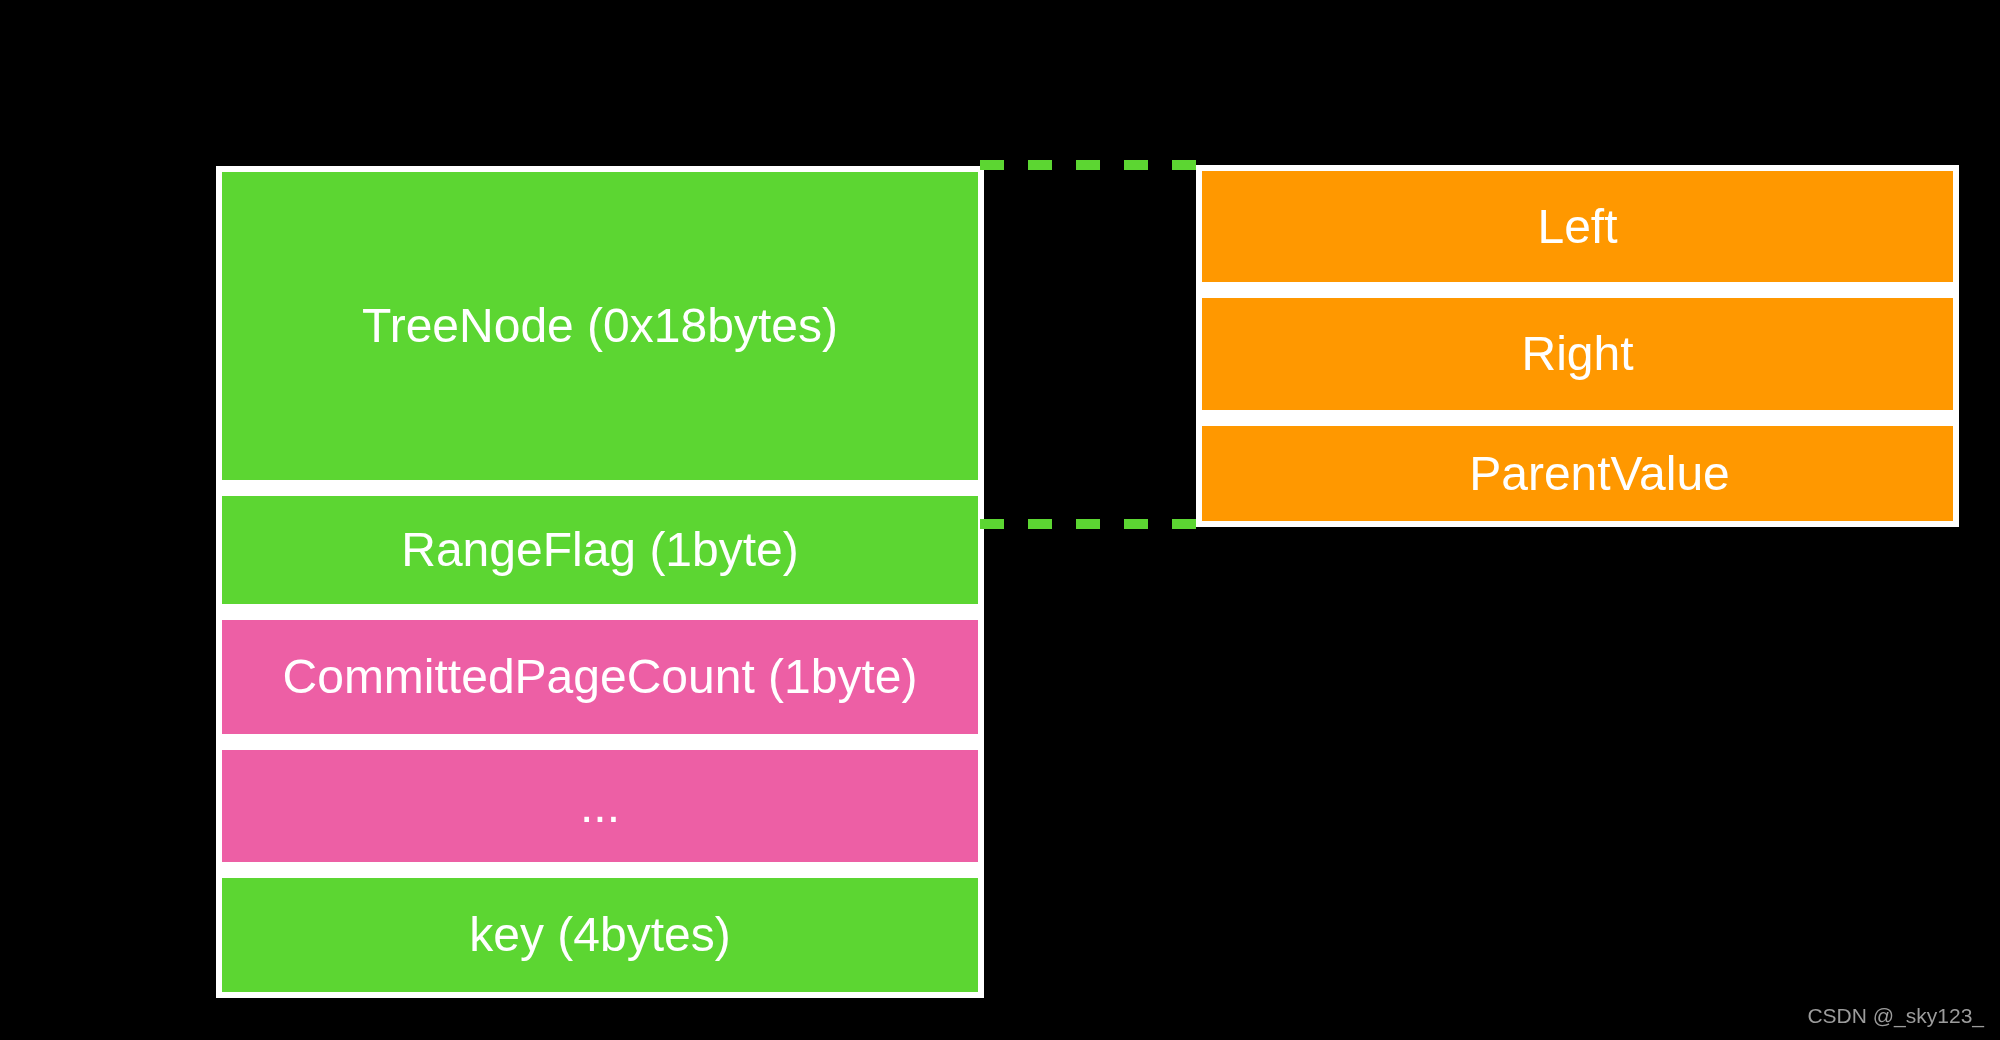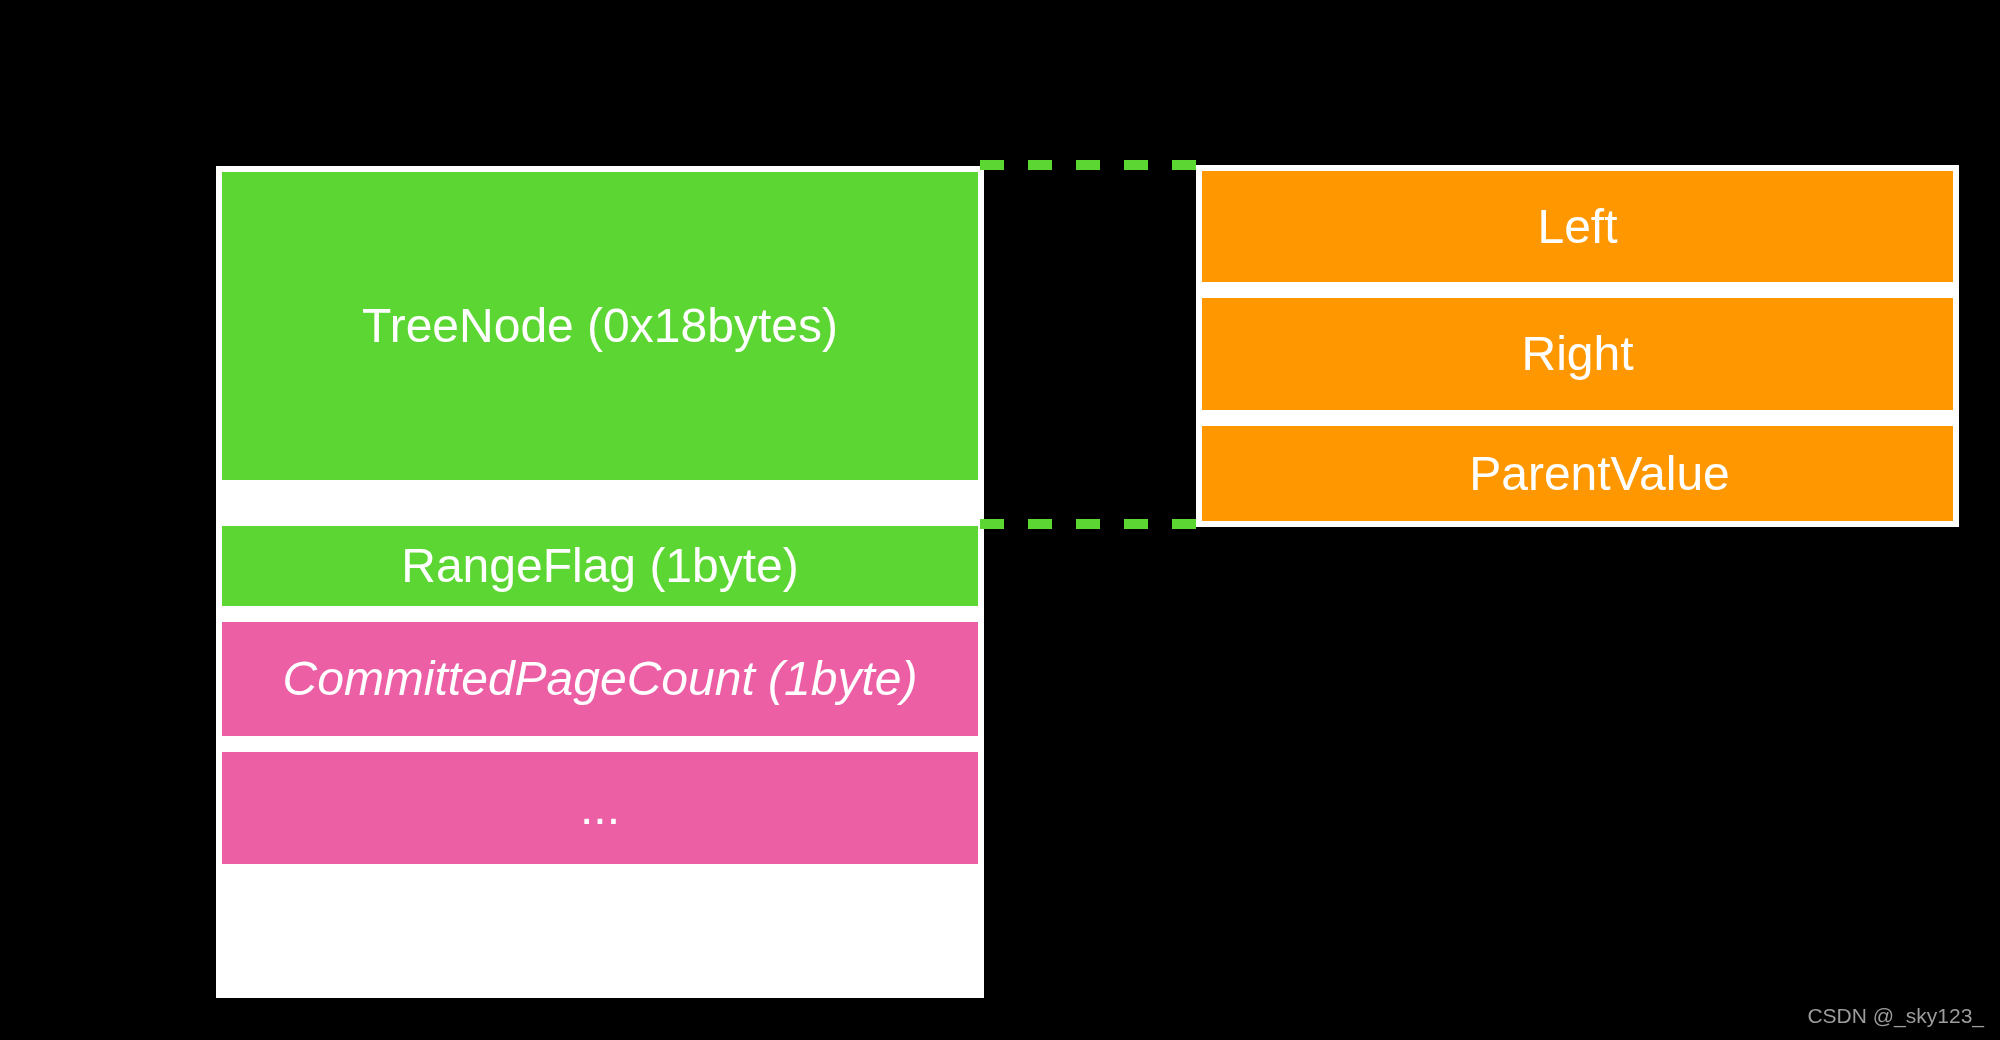--- a/index.html
+++ b/index.html
@@ -38,22 +38,22 @@
     line-height: 1;
     text-align: center;
     white-space: nowrap;
   }
   .left-stack  { left: 216px;  top: 166px; width: 768px; height: 832px; }
   .right-stack { left: 1196px; top: 165px; width: 763px; height: 362px; }
   .row.green  { background: var(--green); }
   .row.pink   { background: var(--pink); }
   .row.orange { background: var(--orange); }
   .row-treenode          { height: 308px; }
-  .row-rangeflag         { height: 80px; margin-top: 30px; }
-  .row-committedpagecount{ height: 114px; font-style: italic; }
+  .row-rangeflag         { height: 108px; }
+  .row-committedpagecount{ height: 114px; }
   .row-ellipsis          { height: 112px; }
   .row-key               { flex: 1; }
   .row-left              { height: 111px; }
   .row-right             { height: 112px; }
   .row-parentvalue       { flex: 1; padding-left: 44px; }
   .dashed-connector {
     position: absolute;
     left: 980px;
     width: 216px;
     height: 10px;
@@ -75,20 +75,21 @@
 </head>
 <body>
 
 <div class="stage">
 
   <div class="stack left-stack">
     <div class="row green row-treenode">TreeNode (0x18bytes)</div>
     <div class="row green row-rangeflag">RangeFlag (1byte)</div>
     <div class="row pink row-committedpagecount">CommittedPageCount (1byte)</div>
     <div class="row pink row-ellipsis">...</div>
+    <div class="row green row-key">key (4bytes)</div>
   </div>
 
   <div class="dashed-connector top"></div>
   <div class="dashed-connector bottom"></div>
 
   <div class="stack right-stack">
     <div class="row orange row-left">Left</div>
     <div class="row orange row-right">Right</div>
     <div class="row orange row-parentvalue">ParentValue</div>
   </div>

